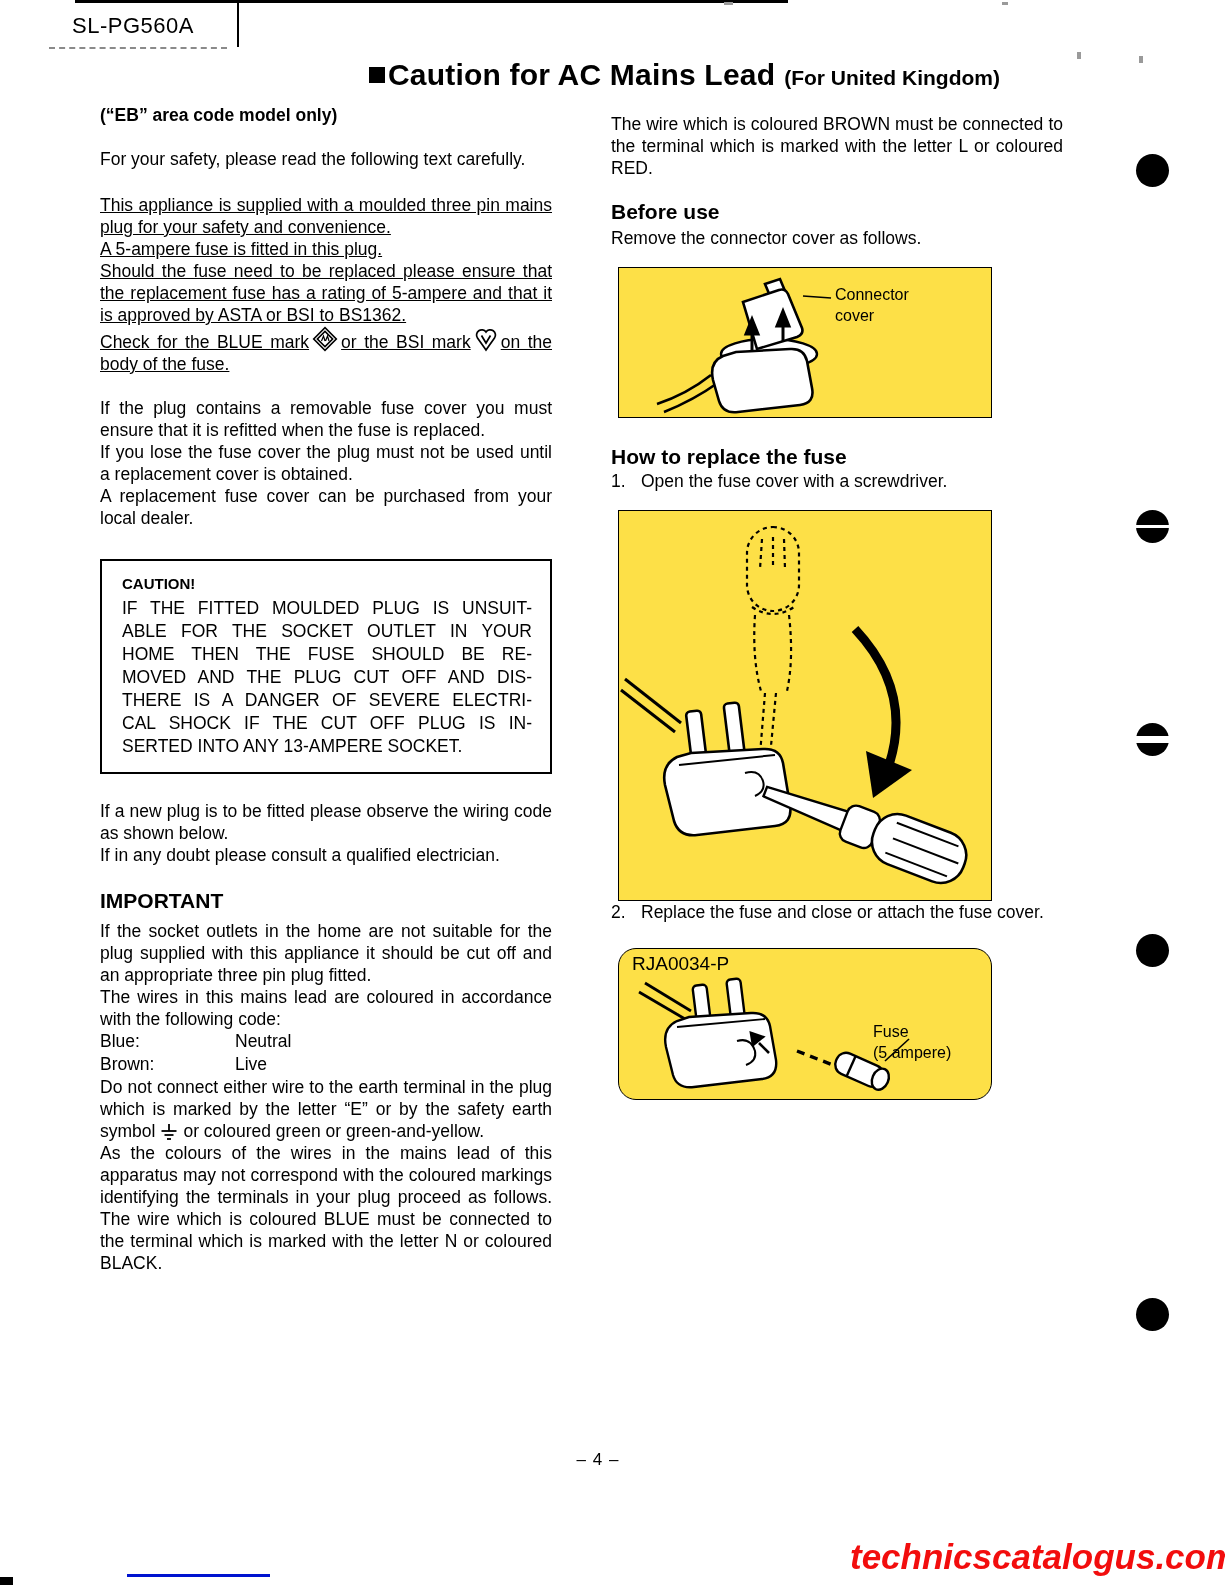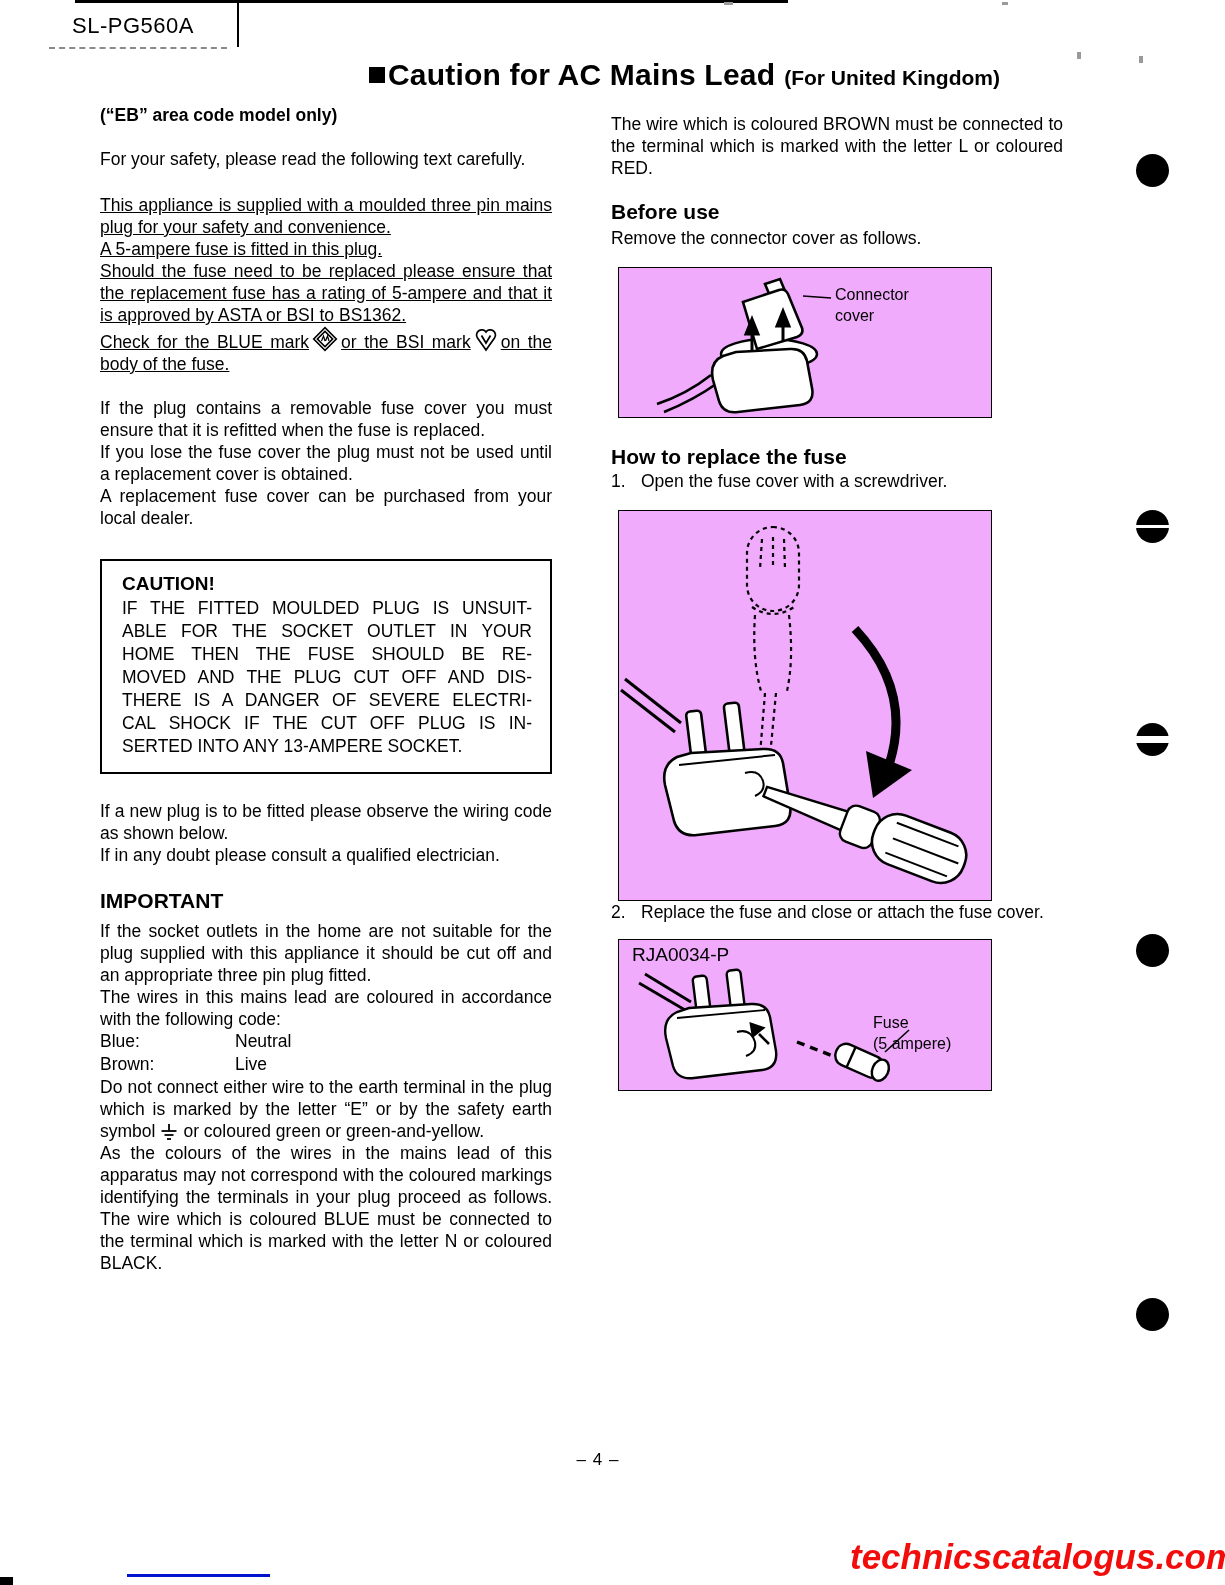--- a/index.html
+++ b/index.html
@@ -28,32 +28,32 @@
   .title-suffix{font-size:21px;font-weight:bold;margin-left:9px;}
   
   .col{width:452px;}
   .col-left{left:100px;top:105px;}
   .col-right{left:611px;top:113px;}
   .b{font-size:17.5px;line-height:22px;text-align:justify;margin:0;}
   .lines p{margin:0;}
   .subhead{font-size:17.5px;font-weight:bold;margin:0;}
   .h2{font-size:21px;font-weight:bold;line-height:26px;margin:0;}
   .mt2{margin-top:2px;}.mt3{margin-top:3px;}.mt6{margin-top:6px;}
-  .mt16{margin-top:16px;}.mt18{margin-top:18px;}.mt20{margin-top:20px;}
+  .mt16{margin-top:25px;border-radius:18px;}.mt18{margin-top:18px;}.mt20{margin-top:20px;}
   .mt22{margin-top:22px;}.mt24{margin-top:24px;text-decoration:underline;}.mt26{margin-top:26px;}
   .mt28{margin-top:28px;}.mt30{margin-top:30px;}
   .caution-box{border:2px solid #000;padding:10px 18px 14px 20px;}
-  .caution-h{font-size:19px;font-weight:bold;line-height:26px;margin:0;}
+  .caution-h{font-size:15px;font-weight:bold;line-height:26px;margin:0;}
   .cl{font-size:17.5px;line-height:23px;white-space:nowrap;}
   .jl{text-align:justify;text-align-last:justify;white-space:normal;}
   .wire-row{display:flex;font-size:17.5px;line-height:23px;}
   .wire-colour{width:135px;}
   .step{display:flex;font-size:17.5px;line-height:22px;margin:0;}
   .step-num{width:30px;flex:none;}
-  .figure{border:1.6px solid #000;position:relative;margin-left:7px;background:#f0abfc;}
+  .figure{border:1.6px solid #000;position:relative;margin-left:7px;background:#fde047;}
   .fig1{width:372px;height:149px;}
   .fig2{width:372px;height:389px;}
   .fig3{width:372px;height:150px;}
   .fig-label{position:absolute;font-size:16px;line-height:21px;}
   .fig-part{position:absolute;font-size:19px;line-height:22px;}
   .inline-icon{display:inline-block;vertical-align:-4px;margin:0 3px;}
   svg{display:block;}
 </style>
 </head>
 <body>

